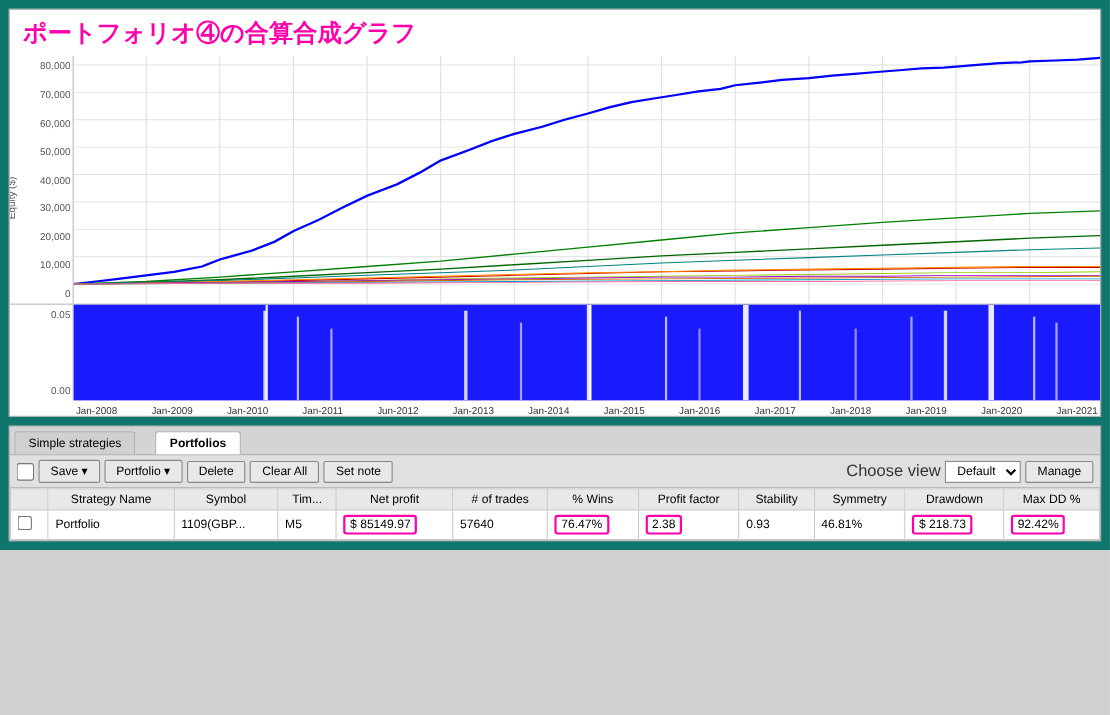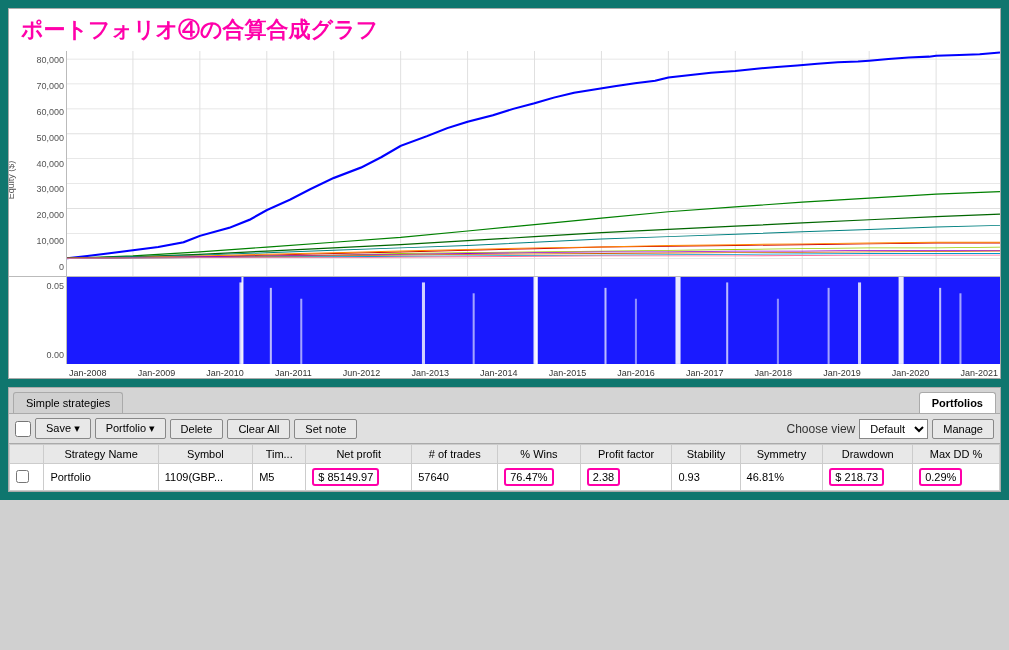--- a/index.html
+++ b/index.html
@@ -49,21 +49,20 @@
       margin: 0 8px 8px 8px;
       border: 1px solid #aaa;
     }
 
     .tab-bar {
       display: flex;
       background: #d4d4d4;
       border-bottom: 1px solid #aaa;
       padding: 4px 4px 0 4px;
       gap: 18px;
-      justify-content: space-between;
     }
 
     .tab {
       padding: 4px 12px;
       font-size: 11px;
       border: 1px solid #aaa;
       border-bottom: none;
       background: #d0d0d0;
       cursor: pointer;
       border-radius: 3px 3px 0 0;
@@ -95,21 +94,21 @@
     .checkbox-col {
       width: 16px;
       height: 16px;
       border: 1px solid #888;
       background: white;
     }
 
     .spacer { flex: 1; }
 
     .choose-view-label {
-      font-size: 12px;
+      font-size: 15px;
       color: #333;
     }
 
     .choose-view-select {
       padding: 2px 6px;
       font-size: 11px;
       border: 1px solid #888;
       background: white;
     }
 
@@ -439,20 +438,20 @@
             </td>
             <td>
               <span class="highlight-box" style="border:2px solid #ff00aa; border-radius:3px; padding:1px 4px;">2.38</span>
             </td>
             <td>0.93</td>
             <td>46.81%</td>
             <td>
               <span class="highlight-box" style="border:2px solid #ff00aa; border-radius:3px; padding:1px 4px;">$ 218.73</span>
             </td>
             <td>
-              <span class="highlight-box" style="border:2px solid #ff00aa; border-radius:3px; padding:1px 4px;">0.29%</span>
+              <span class="highlight-box" style="border:2px solid #ff00aa; border-radius:3px; padding:1px 4px;">92.42%</span>
             </td>
           </tr>
         </tbody>
       </table>
     </div>
   </div>
 </div>
 
 </body></html>

